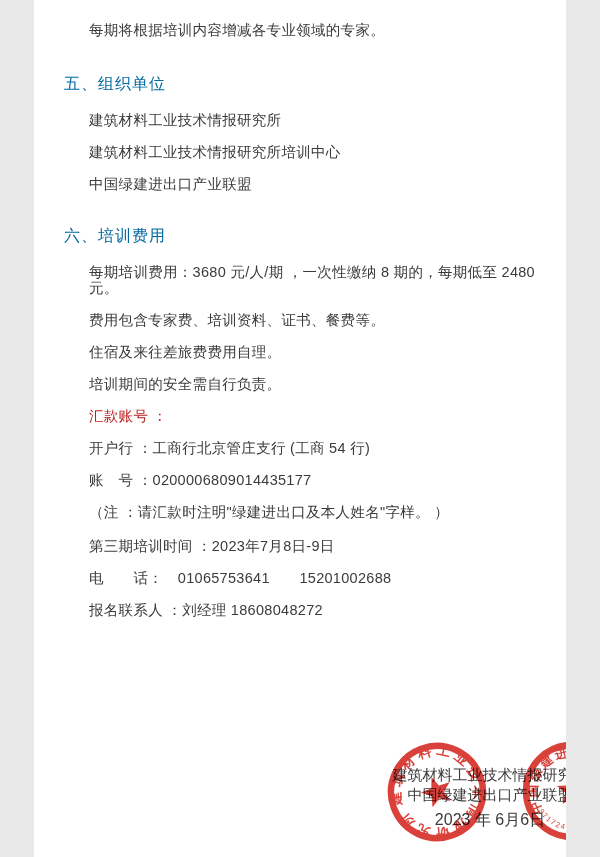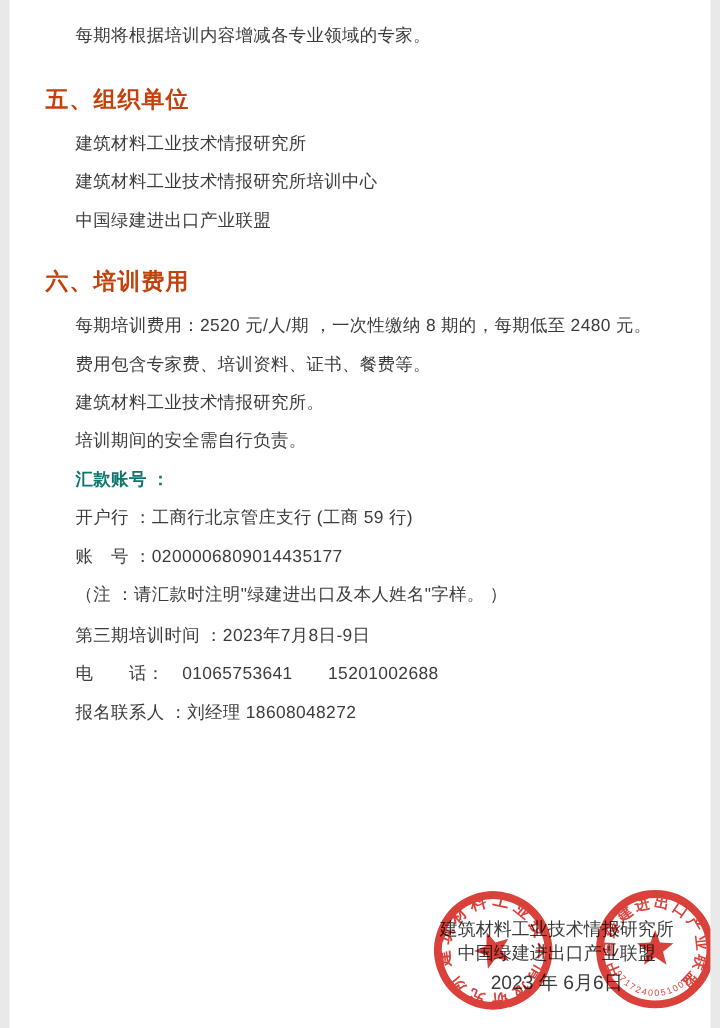--- a/index.html
+++ b/index.html
@@ -1,42 +1,42 @@
 <!DOCTYPE html>
 <html><head>
 <meta charset="utf-8">
 <style>
   html,body{margin:0;padding:0;background:#e9e9e9;}
   .page{
     position:relative;
-    width:584px;height:857px;
+    width:532px;height:857px;
     margin:0 auto;
     background:#ffffff;
     font-family:"Liberation Sans","DejaVu Sans",sans-serif;
     color:#3b3b3b;
     overflow:hidden;
     box-sizing:border-box;
     padding-top:22px;
   }
   .body-line{
     margin:16px 0 0 55px;
     font-size:14.5px;
     line-height:16px;
     color:#3b3b3b;
     letter-spacing:0.3px;
   }
   .body-line.first{margin-top:18px;}
-  .body-line.bold{font-weight:bold;color:#0f766e;}
+  .body-line.bold{font-weight:normal;color:#b91c1c;}
   .intro{margin-top:0;}
   .sec-heading{
     margin:34px 0 0 30px;
-    font-size:19px;
+    font-size:16px;
     line-height:20px;
-    font-weight:bold;
-    color:#c2410c;
+    font-weight:normal;
+    color:#0369a1;
     letter-spacing:1px;
   }
   .sec-heading.s5{margin-top:36px;}
   .sec-heading.s6{}
   .sec-heading.s7{margin-top:20px;}
   .footer-block{
     position:absolute;
     left:340px;top:765px;
     width:232px;
     text-align:center;
@@ -70,26 +70,26 @@
 <div class="page">
 
   <p class="body-line intro">每期将根据培训内容增减各专业领域的专家。</p>
 
   <h2 class="sec-heading s5">五、组织单位</h2>
   <p class="body-line first">建筑材料工业技术情报研究所</p>
   <p class="body-line">建筑材料工业技术情报研究所培训中心</p>
   <p class="body-line">中国绿建进出口产业联盟</p>
 
   <h2 class="sec-heading s6">六、培训费用</h2>
-  <p class="body-line first">每期培训费用：2520 元/人/期 ，一次性缴纳 8 期的，每期低至 2480 元。</p>
+  <p class="body-line first">每期培训费用：3680 元/人/期 ，一次性缴纳 8 期的，每期低至 2480 元。</p>
   <p class="body-line">费用包含专家费、培训资料、证书、餐费等。</p>
-  <p class="body-line">建筑材料工业技术情报研究所。</p>
+  <p class="body-line">住宿及来往差旅费费用自理。</p>
   <p class="body-line">培训期间的安全需自行负责。</p>
   <p class="body-line bold">汇款账号 ：</p>
-  <p class="body-line">开户行 ：工商行北京管庄支行 (工商 59 行)</p>
+  <p class="body-line">开户行 ：工商行北京管庄支行 (工商 54 行)</p>
   <p class="body-line">账　号 ：0200006809014435177</p>
   <p class="body-line">（注 ：请汇款时注明"绿建进出口及本人姓名"字样。 ）</p>
 
   <p class="body-line first">第三期培训时间 ：2023年7月8日-9日</p>
   <p class="body-line">电　　话：　01065753641　　15201002688</p>
   <p class="body-line">报名联系人 ：刘经理 18608048272</p>
 
   <div class="footer-block">
     <div class="footer-org">建筑材料工业技术情报研究所</div>
     <div class="footer-org">中国绿建进出口产业联盟</div>

